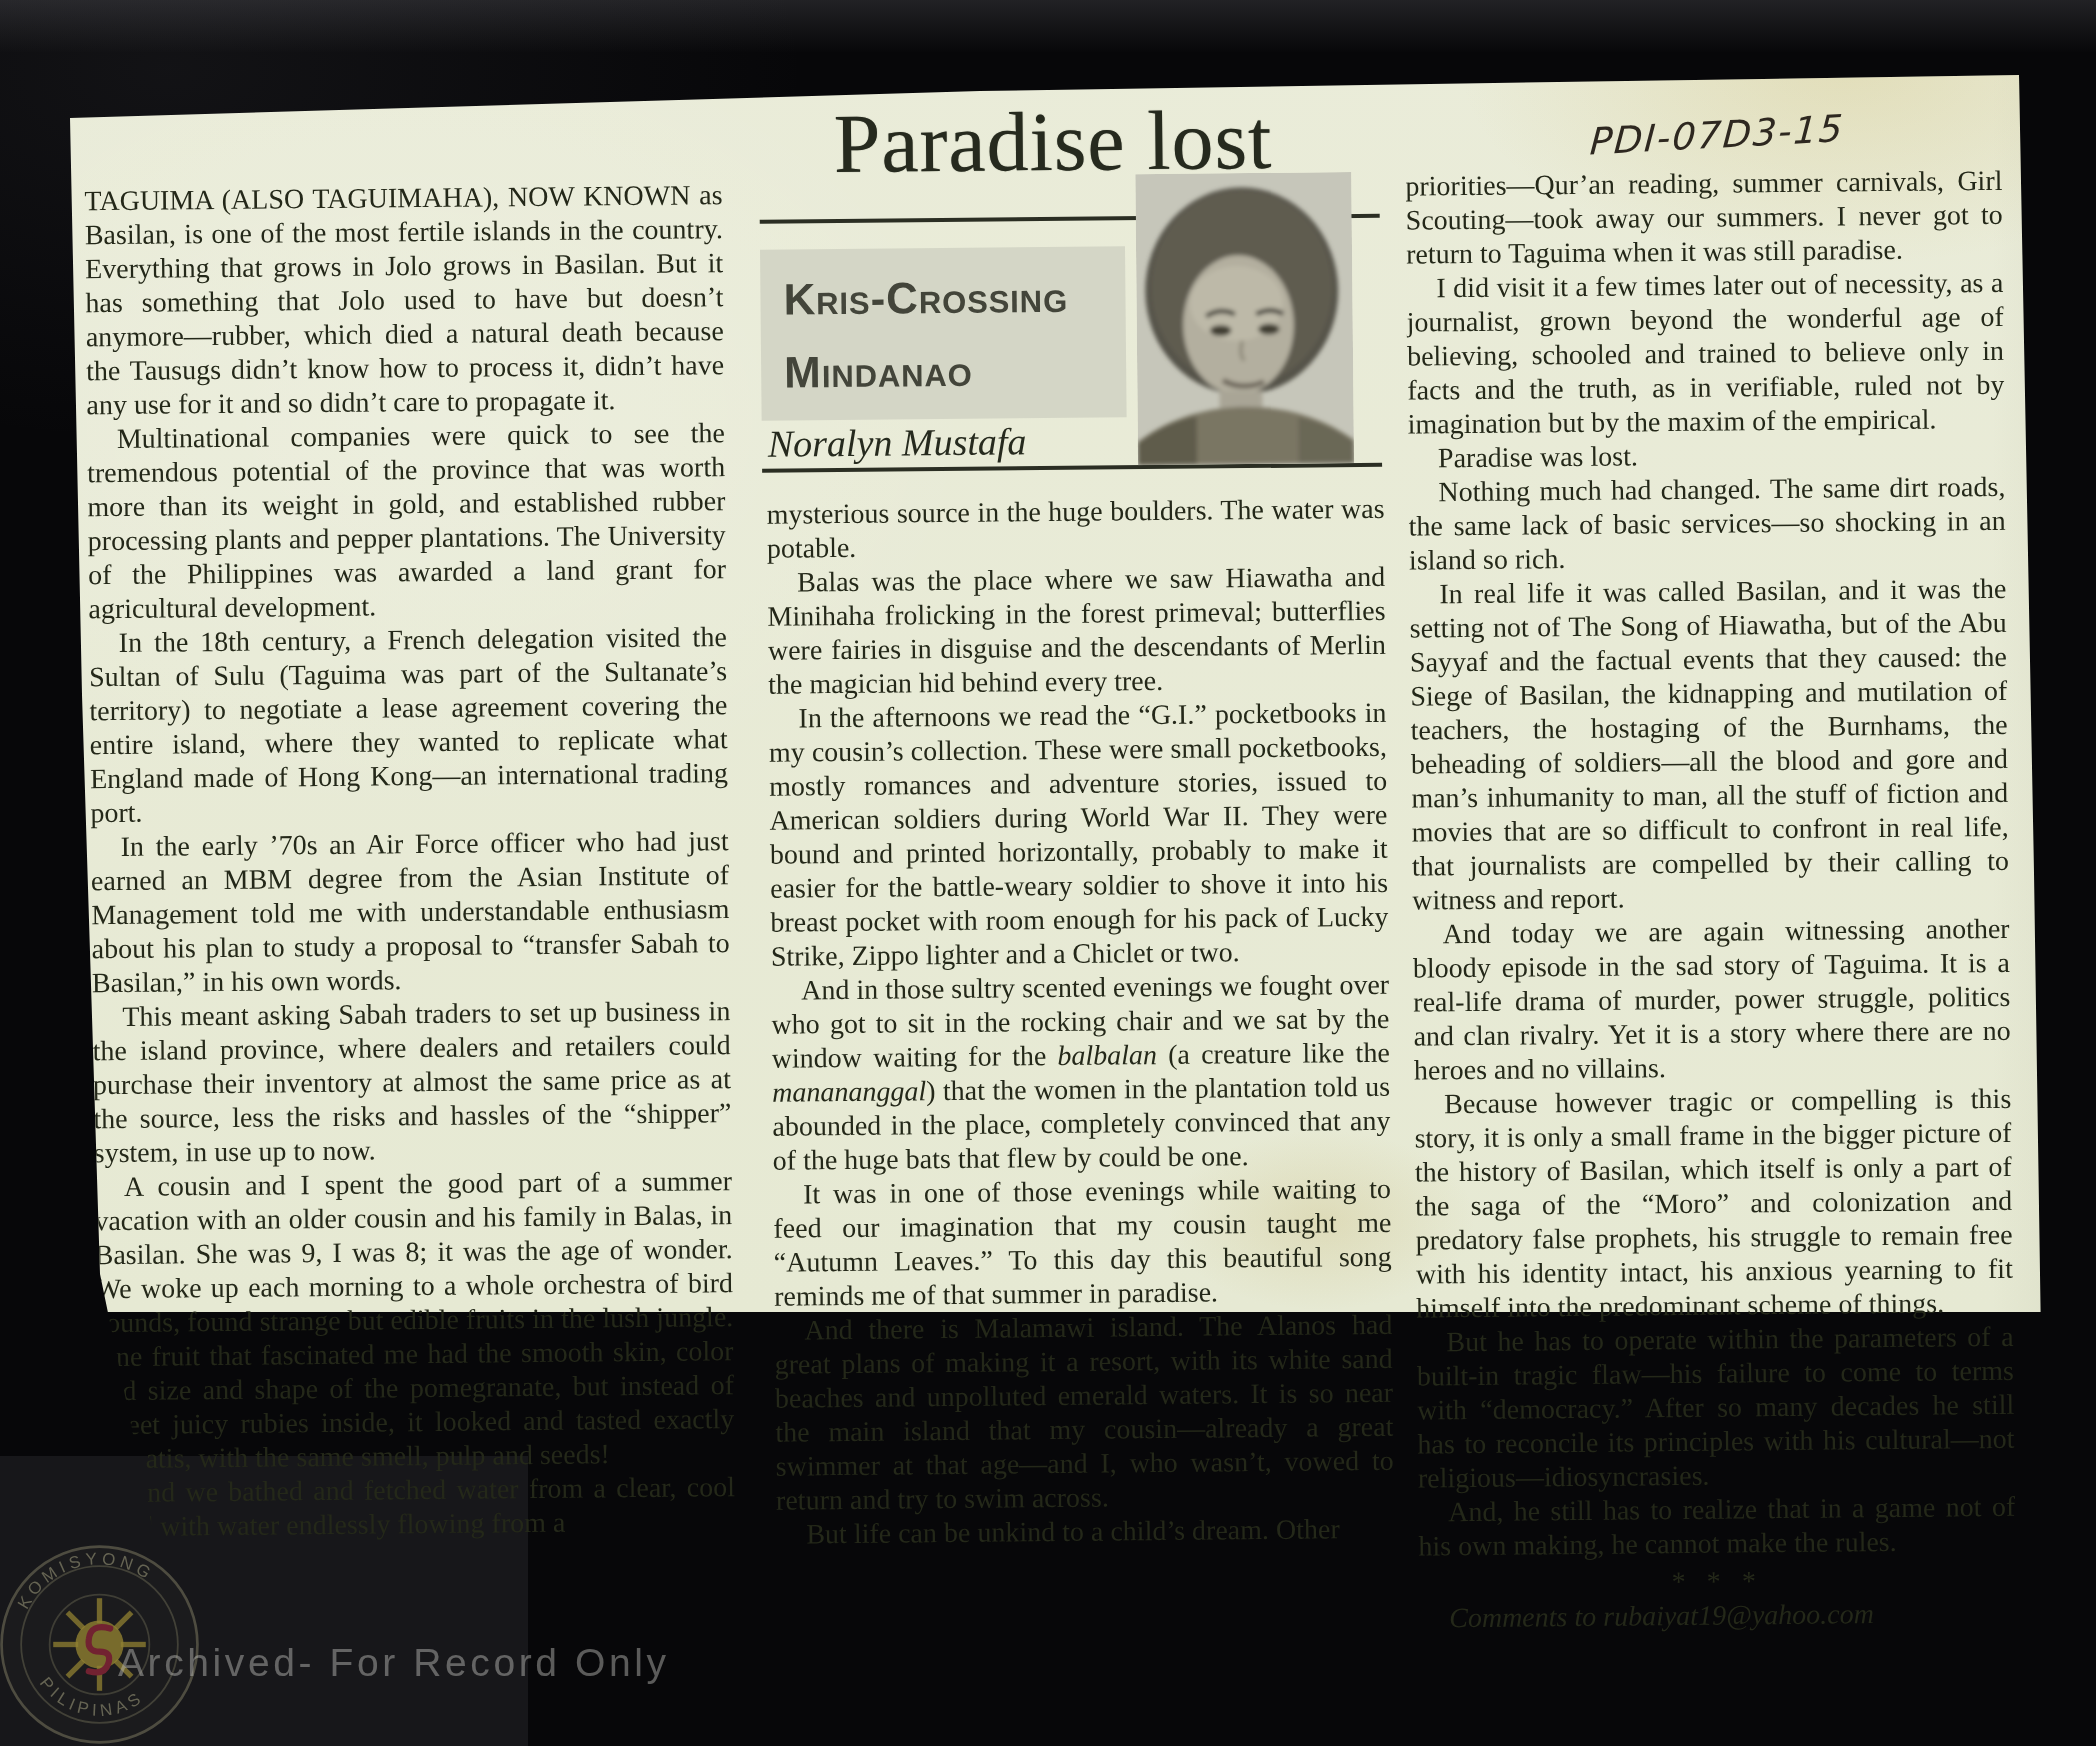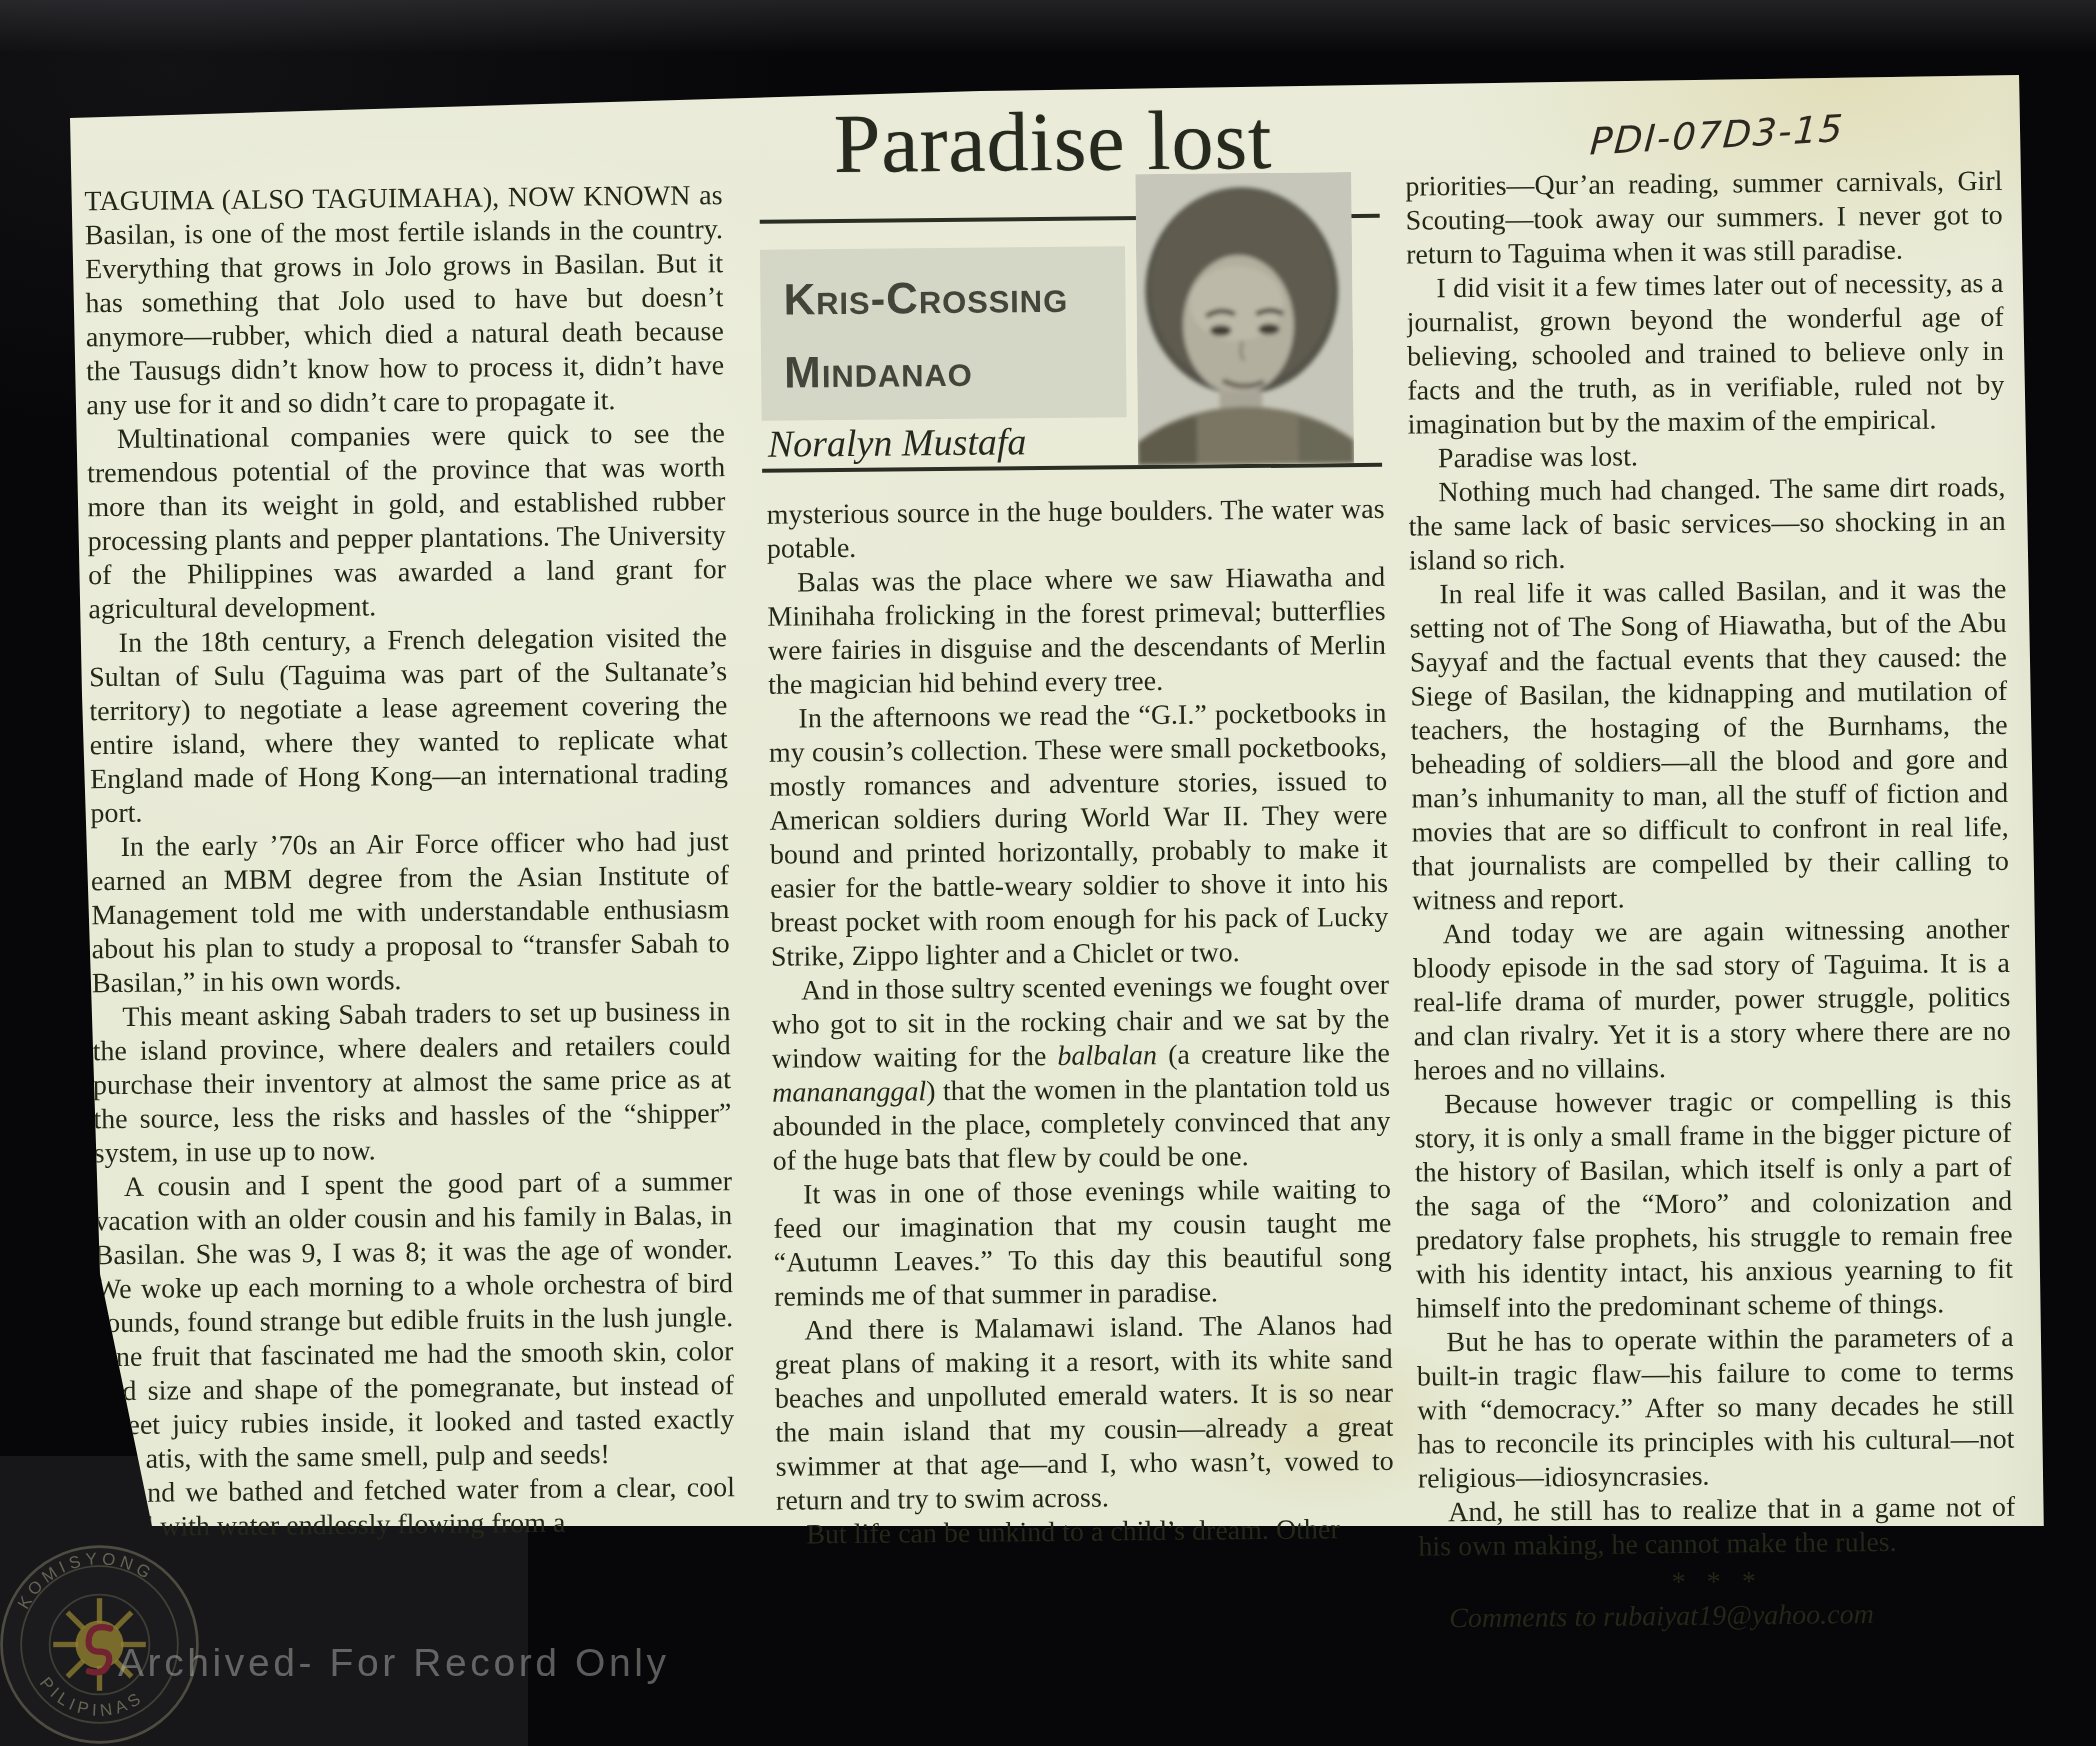--- a/index.html
+++ b/index.html
@@ -17,21 +17,21 @@
     position:absolute;left:0;top:0;width:100%;height:100%;
     background:radial-gradient(1069px 624px at 8% 4%, rgba(120,120,130,.10), transparent 60%);
   }
   
   .backdrop-patch{
     position:absolute;left:0;top:1456px;width:528px;height:291px;
     background:rgba(185,185,205,.09);
   }
   
   .paper{
-    position:absolute;left:0;top:0;width:2097px;height:1526px;
+    position:absolute;left:0;top:0;width:2097px;height:1312px;
     clip-path:polygon(70px 118px,980px 91px,2019px 75px,2034px 873px,2046px 1674px,1426px 1656px,757px 1627px,168px 1604px,100px 1274px,82px 695px);
     background:
       radial-gradient(552px 285px at 88% 5%, rgba(205,185,105,.28), transparent 70%),
       radial-gradient(214px 125px at 63% 93%, rgba(190,168,88,.22), transparent 72%),
       radial-gradient(802px 570px at 20% 32%, rgba(255,255,255,.16), transparent 72%),
       linear-gradient(to left, rgba(110,110,80,.10), transparent 5%),
       linear-gradient(#eaecd9,#e6e9d3);
   }
   .content{
     position:absolute;left:0;top:0;width:2097px;height:1747px;

